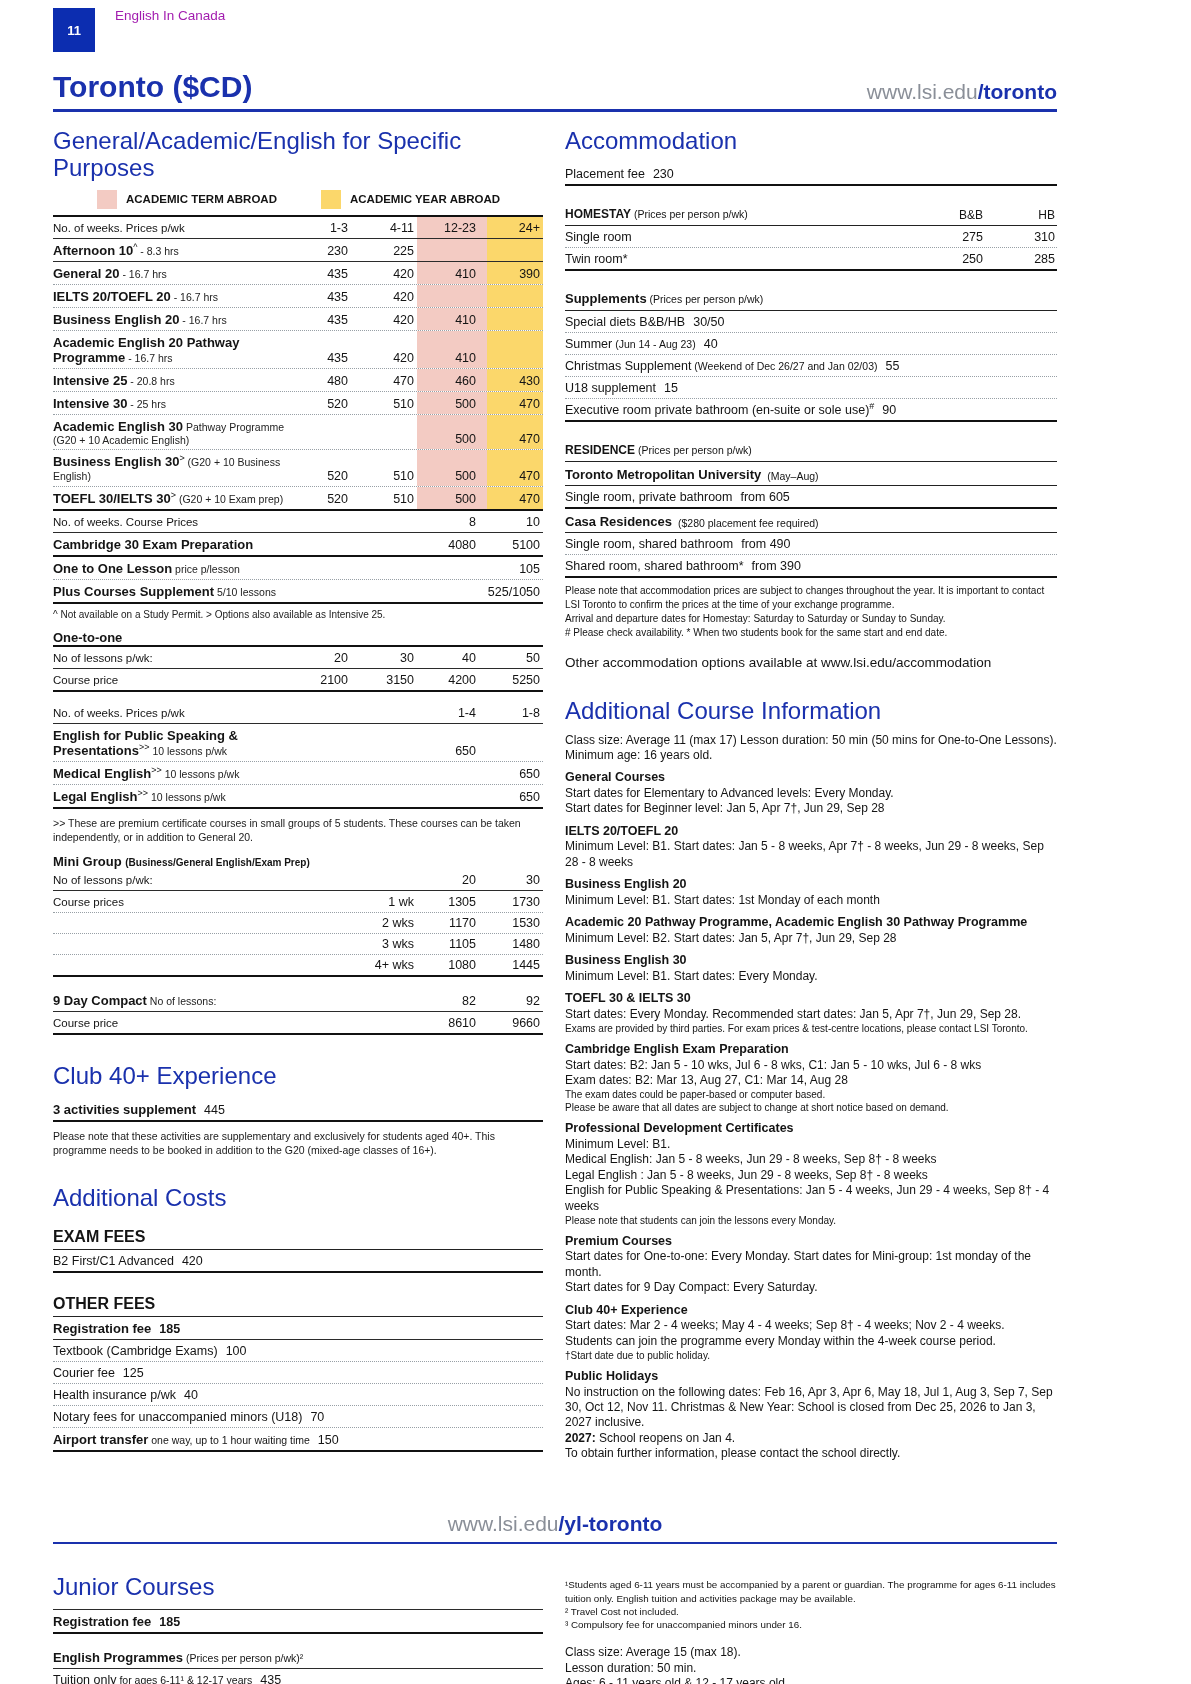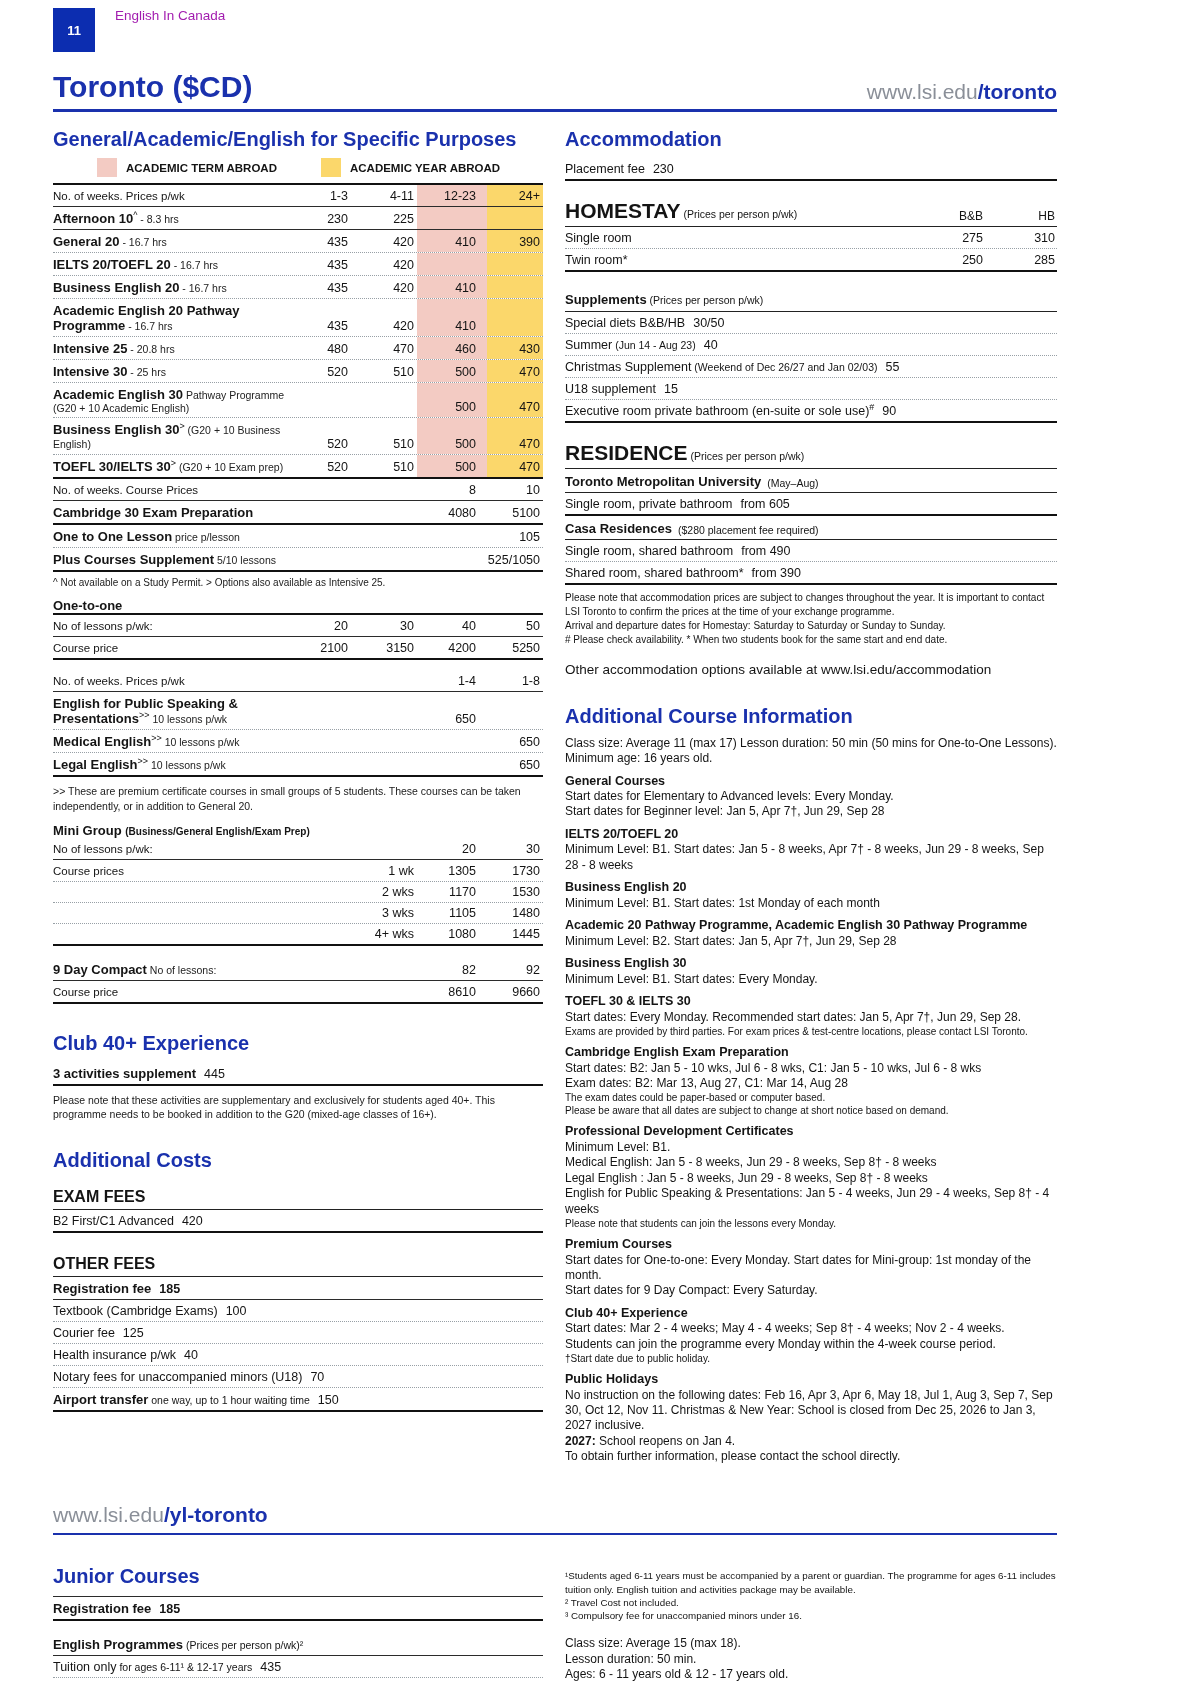--- a/index.html
+++ b/index.html
@@ -14,21 +14,21 @@
   .title-row{display:flex;justify-content:space-between;align-items:flex-end;margin-top:16px}
   h1{font-size:30px;font-weight:bold;color:var(--accent)}
   .site-url{font-size:21px;color:#8a8f98}
   .site-url .url-blue{color:var(--accent);font-weight:bold}
   .blue-rule{height:3px;background:var(--accent);margin-top:5px}
   .blue-rule.thin{height:2px}
   
   .cols{display:flex;gap:22px;margin-top:16px;align-items:flex-start}
   .col-left{width:490px}
   .col-right{width:492px}
-  h2{font-size:20px;line-height:1.12;color:var(--accent);margin:28px 0 8px;font-weight:bold}
+  h2{font-size:24px;line-height:1.12;color:var(--accent);margin:28px 0 8px;font-weight:normal}
   h2.first{margin-top:0}
   
   .legend{display:flex;gap:44px;margin:4px 0 6px 44px;align-items:center}
   .legend-item{display:flex;gap:9px;align-items:center;font-weight:bold;font-size:11.5px}
   .legend-swatch{width:20px;height:19px}
   .legend-swatch.pink{background:var(--pink)}
   .legend-swatch.yellow{background:var(--yellow)}
   
   .g-row{display:grid;grid-template-columns:1fr 58px 66px 70px 56px;border-bottom:1px dotted #98a0a6;align-items:stretch}
   .g-row.rule-solid{border-bottom:1px solid #2b2b2b}
@@ -60,39 +60,39 @@
   .s-row.rule-heavy{border-bottom:2px solid #111}
   .s-row .lab{font-size:12.5px}
   .s-row .lab.bold{font-weight:bold;font-size:13px}
   .s-row .lab .sub{font-size:10.5px;font-weight:normal}
   .s-row .val{white-space:nowrap;padding-left:8px}
   .s-row .val.bold{font-weight:bold}
   .unit-row{display:flex;justify-content:flex-end;font-size:10.5px;border-bottom:1px solid #2b2b2b;padding:2px 0 3px}
   .fees-head{font-weight:bold;font-size:16px;border-bottom:1px solid #222;padding:8px 0 3px;margin-top:6px}
   
   .subhead{display:grid;grid-template-columns:1fr 70px 72px;border-bottom:1px solid #222;align-items:end;padding:6px 0 3px;margin-top:12px}
-  .subhead .big{font-weight:bold;font-size:21px}
+  .subhead .big{font-weight:bold;font-size:12px}
   .subhead .small{font-size:10.5px;font-weight:normal}
   .subhead .colh{text-align:right;font-size:12px;padding-right:2px}
   .subhead.mid .big{font-size:13px}
   .a-row{display:grid;grid-template-columns:1fr 70px 72px;border-bottom:1px dotted #98a0a6;align-items:end;padding:4px 0 3px;font-size:12.5px}
   .a-row.rule-heavy{border-bottom:2px solid #111}
   .a-row .cell{text-align:right;padding-right:2px;white-space:nowrap}
   .groupname{display:flex;gap:6px;align-items:flex-end;border-bottom:1px solid #222;padding:5px 0 3px;font-weight:bold;font-size:13px}
   .groupname .sub{font-weight:normal;font-size:10.5px}
   .acc-notes{font-size:10px;line-height:1.4;margin-top:6px}
   .other-line{font-weight:normal;font-size:13.5px;margin:15px 0 4px}
   
   .ci-block{margin-bottom:7px}
   .ci-head{font-weight:bold;font-size:12.5px;line-height:1.25}
   .ci-line{font-size:12px;line-height:1.28}
   .ci-line .b{font-weight:bold}
   .ci-small{font-size:10px;line-height:1.3}
   
-  .junior-url-row{text-align:left;margin-top:32px;margin-bottom:6px}
+  .junior-url-row{text-align:center;margin-top:44px;margin-bottom:6px}
   .j-info .fn{font-size:9.8px;line-height:1.35}
   .j-info .fn-wrap{margin-bottom:14px}
   .j-info .cls{font-size:12px;line-height:1.3}
 </style>
 </head>
 <body style="--accent: #1a31ad; --pink: #f3cbc3; --yellow: #fbd76b; --box: #0c2db0;">
 
 <div class="content">
 
   <div class="topbar">

